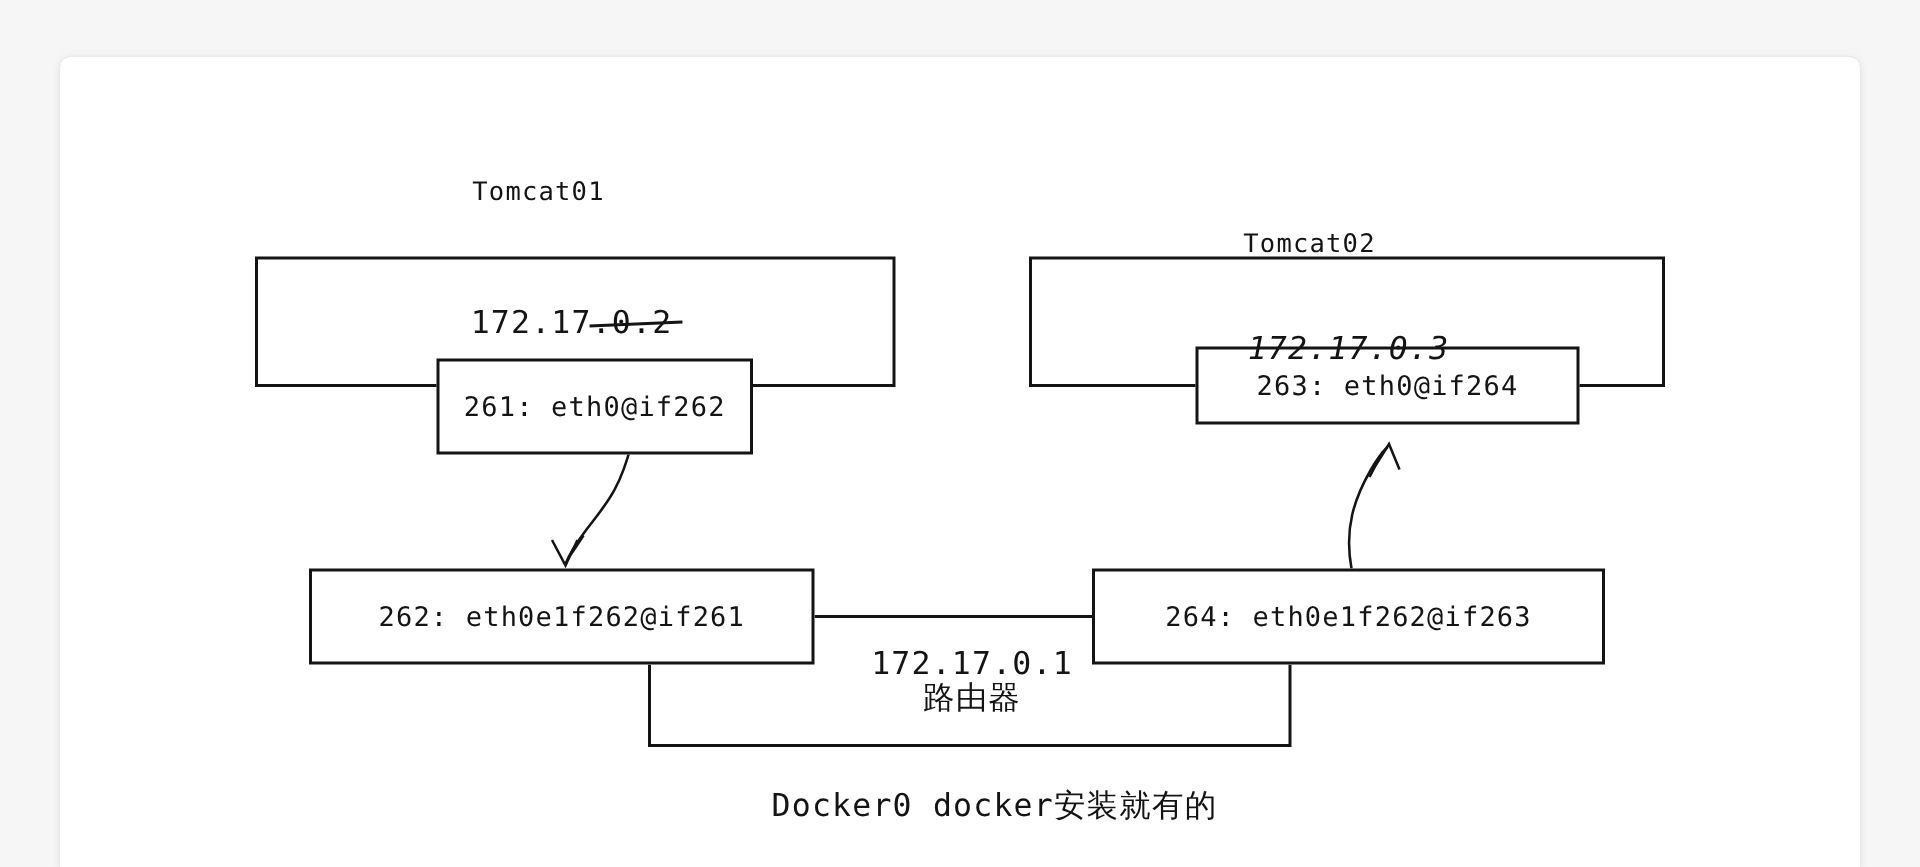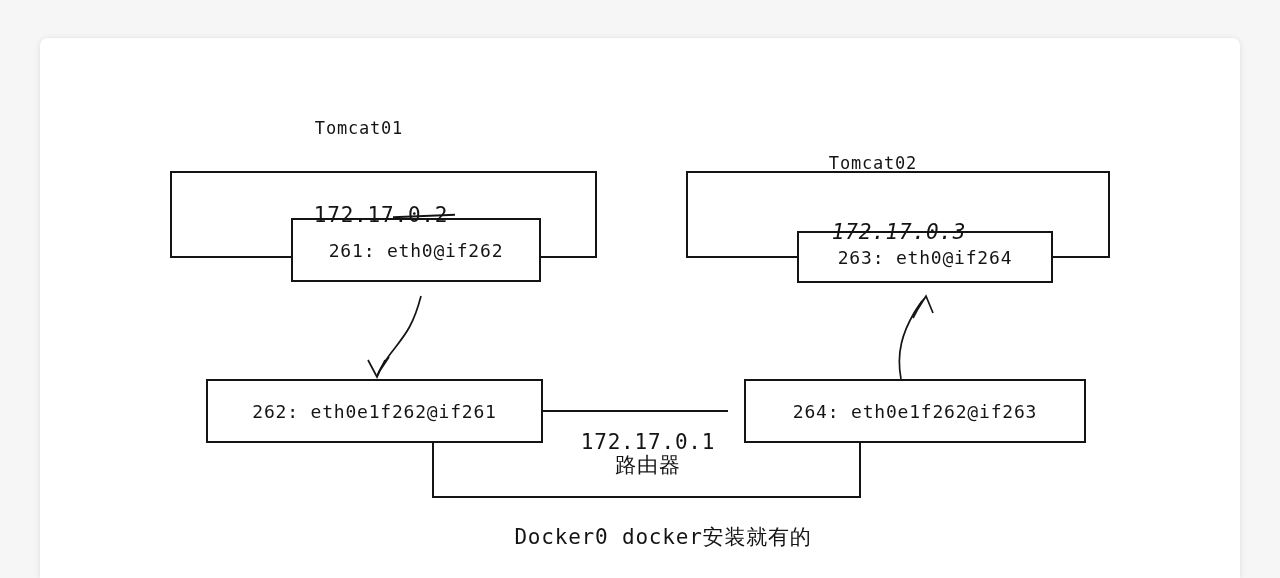--- a/index.html
+++ b/index.html
@@ -94,35 +94,35 @@
     <path d="M433 443 L433 497 L860 497 L860 443" stroke-width="2"></path>
     <path d="M421 296 C413 327 404 336 391 353 C385 361 380 368 377 376" stroke-width="1.7"></path>
     <path d="M368 360 L377 377 L385 360 M389 357 L379 372" stroke-width="1.7"></path>
     <path d="M901 379 C896 352 903 332 914 313 C918 306 922 301 925 298" stroke-width="1.7"></path>
     <path d="M916 312 L926 296 L933 313 M913 318 L922 301" stroke-width="1.7"></path>
   </svg>
 
   <div class="label title" style="left:259px; top:118px; width:200px;">Tomcat01</div>
   <div class="box" style="left:170px; top:171px; width:427px; height:87px;"></div>
   <div class="label" style="left:281px; top:203px; width:200px;"><span>172.17.</span><span class="struck"><span>0.2</span></span></div>
-  <div class="box filled" style="left:291px; top:218px; width:250px; height:64px;">
+  <div class="box filled" style="left:291px; top:239px; width:211px; height:64px;">
     <span>261: eth0@if262</span>
   </div>
 
   <div class="label title" style="left:773px; top:118px; width:200px;margin-top:35px;">Tomcat02</div>
   <div class="box" style="left:686px; top:171px; width:424px; height:87px;"></div>
   <div class="label" style="left:799px; top:220px; width:200px;font-style:italic;">172.17.0.3</div>
   <div class="box filled" style="left:797px; top:231px; width:256px; height:52px;">
     <span>263: eth0@if264</span>
   </div>
 
   <div class="box filled" style="left:206px; top:379px; width:337px; height:64px;">
     <span>262: eth0e1f262@if261</span>
   </div>
-  <div class="box filled" style="left:728px; top:379px; width:342px; height:64px;margin-left:16px;">
+  <div class="box filled" style="left:728px; top:379px; width:342px; height:64px;">
     <span>264: eth0e1f262@if263</span>
   </div>
 
   <div class="label router" style="left:548px; top:431px; width:200px;">
     <div>172.17.0.1</div>
     <div>路由器</div>
   </div>
   <div class="label" style="left:463px; top:523px; width:400px;">Docker0 docker安装就有的</div>
 
 </div>

